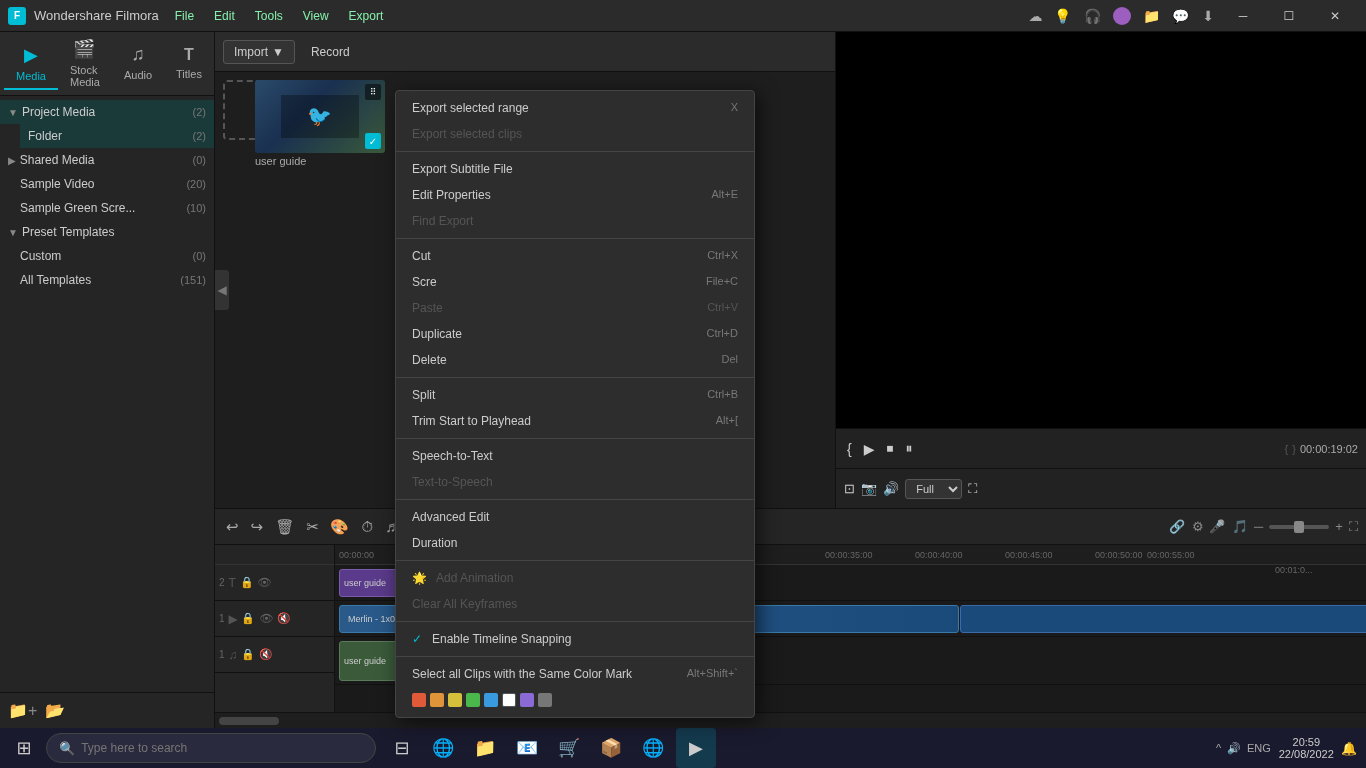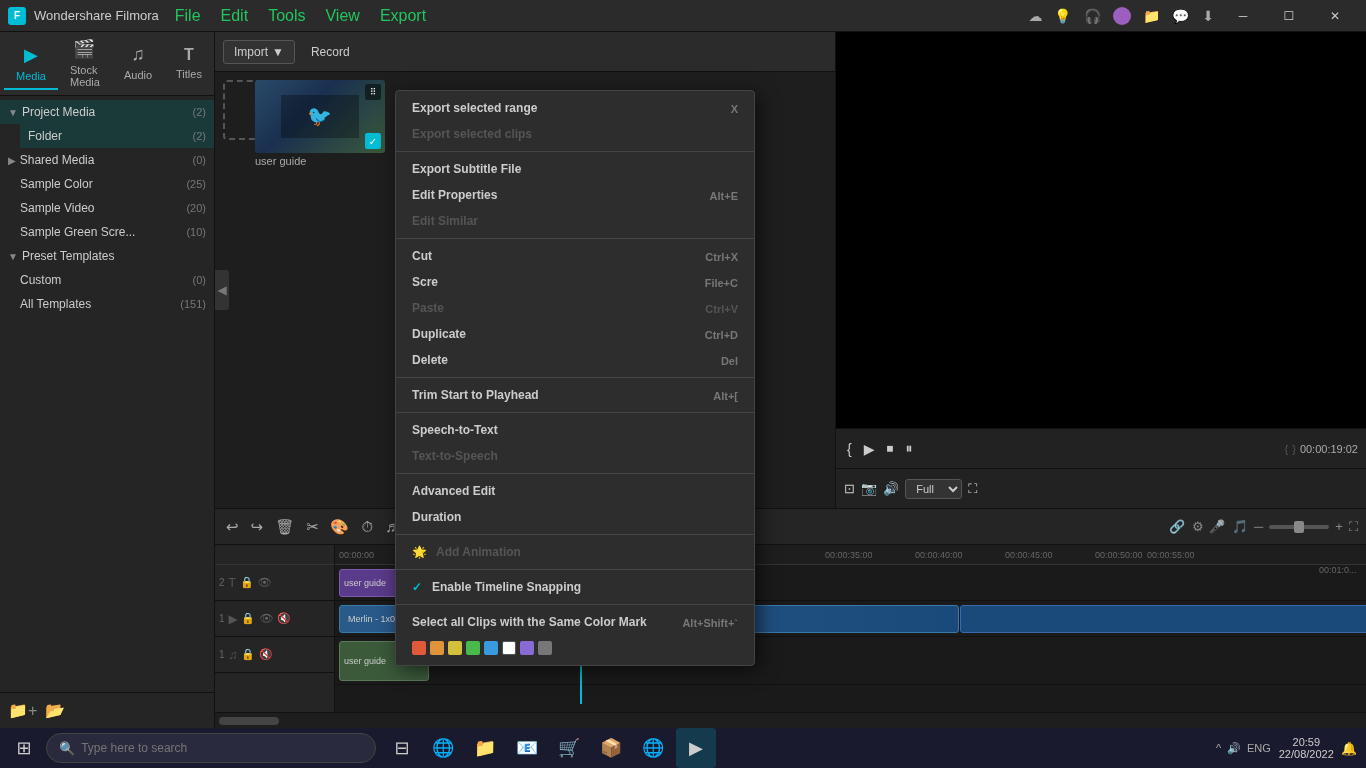--- a/index.html
+++ b/index.html
@@ -37,22 +37,22 @@
       border-radius: 3px;
       display: flex; align-items: center; justify-content: center;
       color: white; font-size: 10px; font-weight: bold;
     }
     #titlebar-menu {
       display: flex; gap: 4px;
     }
     #titlebar-menu span {
       padding: 2px 8px;
       cursor: pointer;
-      color: #22c55e;
-      font-size: 16px;
+      color: #86efac;
+      font-size: 12px;
     }
     #titlebar-right {
       display: flex; align-items: center; gap: 6px;
     }
     #titlebar-right .sys-icons {
       display: flex; gap: 12px; align-items: center;
     }
     #titlebar-right .sys-icons span {
       color: #aaa; font-size: 14px; cursor: pointer;
     }
@@ -412,27 +412,26 @@
       width: 360px;
       background: #2d2d2d;
       border: 1px solid #444;
       border-radius: 4px;
       box-shadow: 4px 4px 20px rgba(0,0,0,0.6);
       z-index: 1000;
       padding: 4px 0;
     }
     .cm-item {
       display: flex;
-      align-items: flex-end;
+      align-items: flex-start;
       padding: 6px 16px;
       cursor: pointer;
       font-size: 12px;
       color: #ccc;
       justify-content: space-between;
-      font-weight: bold;
     }
     .cm-item.disabled { color: #555; cursor: default; }
     .cm-item .cm-label { flex: 1; }
     .cm-item .cm-shortcut { color: #777; font-size: 11px; margin-left: 20px; }
     .cm-item .cm-check { width: 16px; color: #00bcd4; margin-right: 4px; }
     .cm-separator {
       height: 1px;
       background: #444;
       margin: 4px 0;
     }
@@ -598,24 +597,20 @@
           <span class="count">(2)</span>
         </div>
       </div>
 
       <div class="tree-item">
         <span class="arrow">▶</span>
         <span class="item-label">Shared Media</span>
         <span class="count">(0)</span>
       </div>
 
-      <div class="tree-item tree-child">
-        <span class="item-label">Sample Color</span>
-        <span class="count">(25)</span>
-      </div>
       <div class="tree-item tree-child">
         <span class="item-label">Sample Video</span>
         <span class="count">(20)</span>
       </div>
       <div class="tree-item tree-child">
         <span class="item-label">Sample Green Scre...</span>
         <span class="count">(10)</span>
       </div>
 
       <div class="tree-item">
@@ -760,21 +755,21 @@
 
           <div id="timeline-ruler">
             <span style="position:absolute;left:4px;">00:00:00</span>
             <span style="position:absolute;left:80px;">00:00:05:00</span>
             <span style="position:absolute;left:170px;">00:00:10:00</span>
             <span style="position:absolute;left:490px;">00:00:35:00</span>
             <span style="position:absolute;left:580px;">00:00:40:00</span>
             <span style="position:absolute;left:670px;">00:00:45:00</span>
             <span style="position:absolute;left:760px;">00:00:50:00</span>
             <span style="position:absolute;left:812px;">00:00:55:00</span>
-            <span style="position:absolute;left:984px;margin-top:30px;">00:01:0...</span>
+            <span style="position:absolute;left:940px;margin-top:30px;">00:01:0...</span>
 
             <div class="timeline-playhead" style="position:absolute;left:245px;top:0;bottom:-140px;width:2px;background:#00bcd4;z-index:5;"></div>
           </div>
 
           <div class="track-row">
 
             <div class="track-clip clip-sub" style="left:4px;width:90px;top:4px;height:28px;display:flex;align-items:center;">
               <span style="font-size:9px;color:#ccc;overflow:hidden;white-space:nowrap;text-overflow:ellipsis;">user guide</span>
             </div>
           </div>
@@ -813,21 +808,21 @@
   </div>
   <div class="cm-separator"></div>
   <div class="cm-item">
     <span class="cm-label">Export Subtitle File</span>
   </div>
   <div class="cm-item">
     <span class="cm-label">Edit Properties</span>
     <span class="cm-shortcut">Alt+E</span>
   </div>
   <div class="cm-item disabled">
-    <span class="cm-label">Edit Similar</span>
+    <span class="cm-label">Find Export</span>
   </div>
   <div class="cm-separator"></div>
   <div class="cm-item">
     <span class="cm-label">Cut</span>
     <span class="cm-shortcut">Ctrl+X</span>
   </div>
   <div class="cm-item">
     <span class="cm-label">Scre</span>
     <span class="cm-shortcut">File+C</span>
   </div>
@@ -837,20 +832,24 @@
   </div>
   <div class="cm-item">
     <span class="cm-label">Duplicate</span>
     <span class="cm-shortcut">Ctrl+D</span>
   </div>
   <div class="cm-item">
     <span class="cm-label">Delete</span>
     <span class="cm-shortcut">Del</span>
   </div>
   <div class="cm-separator"></div>
+  <div class="cm-item">
+    <span class="cm-label">Split</span>
+    <span class="cm-shortcut">Ctrl+B</span>
+  </div>
   <div class="cm-item">
     <span class="cm-label">Trim Start to Playhead</span>
     <span class="cm-shortcut">Alt+[</span>
   </div>
   <div class="cm-separator"></div>
   <div class="cm-item">
     <span class="cm-label">Speech-to-Text</span>
   </div>
   <div class="cm-item disabled">
     <span class="cm-label">Text-to-Speech</span>
@@ -859,20 +858,23 @@
   <div class="cm-item">
     <span class="cm-label">Advanced Edit</span>
   </div>
   <div class="cm-item">
     <span class="cm-label">Duration</span>
   </div>
   <div class="cm-separator"></div>
   <div class="cm-item disabled">
     <span class="cm-icon">🌟</span>
     <span class="cm-label">Add Animation</span>
+  </div>
+  <div class="cm-item disabled">
+    <span class="cm-label">Clear All Keyframes</span>
   </div>
   <div class="cm-separator"></div>
   <div class="cm-item">
     <span class="cm-check">✓</span>
     <span class="cm-label">Enable Timeline Snapping</span>
   </div>
   <div class="cm-separator"></div>
   <div class="cm-item">
     <span class="cm-label">Select all Clips with the Same Color Mark</span>
     <span class="cm-shortcut">Alt+Shift+`</span>

